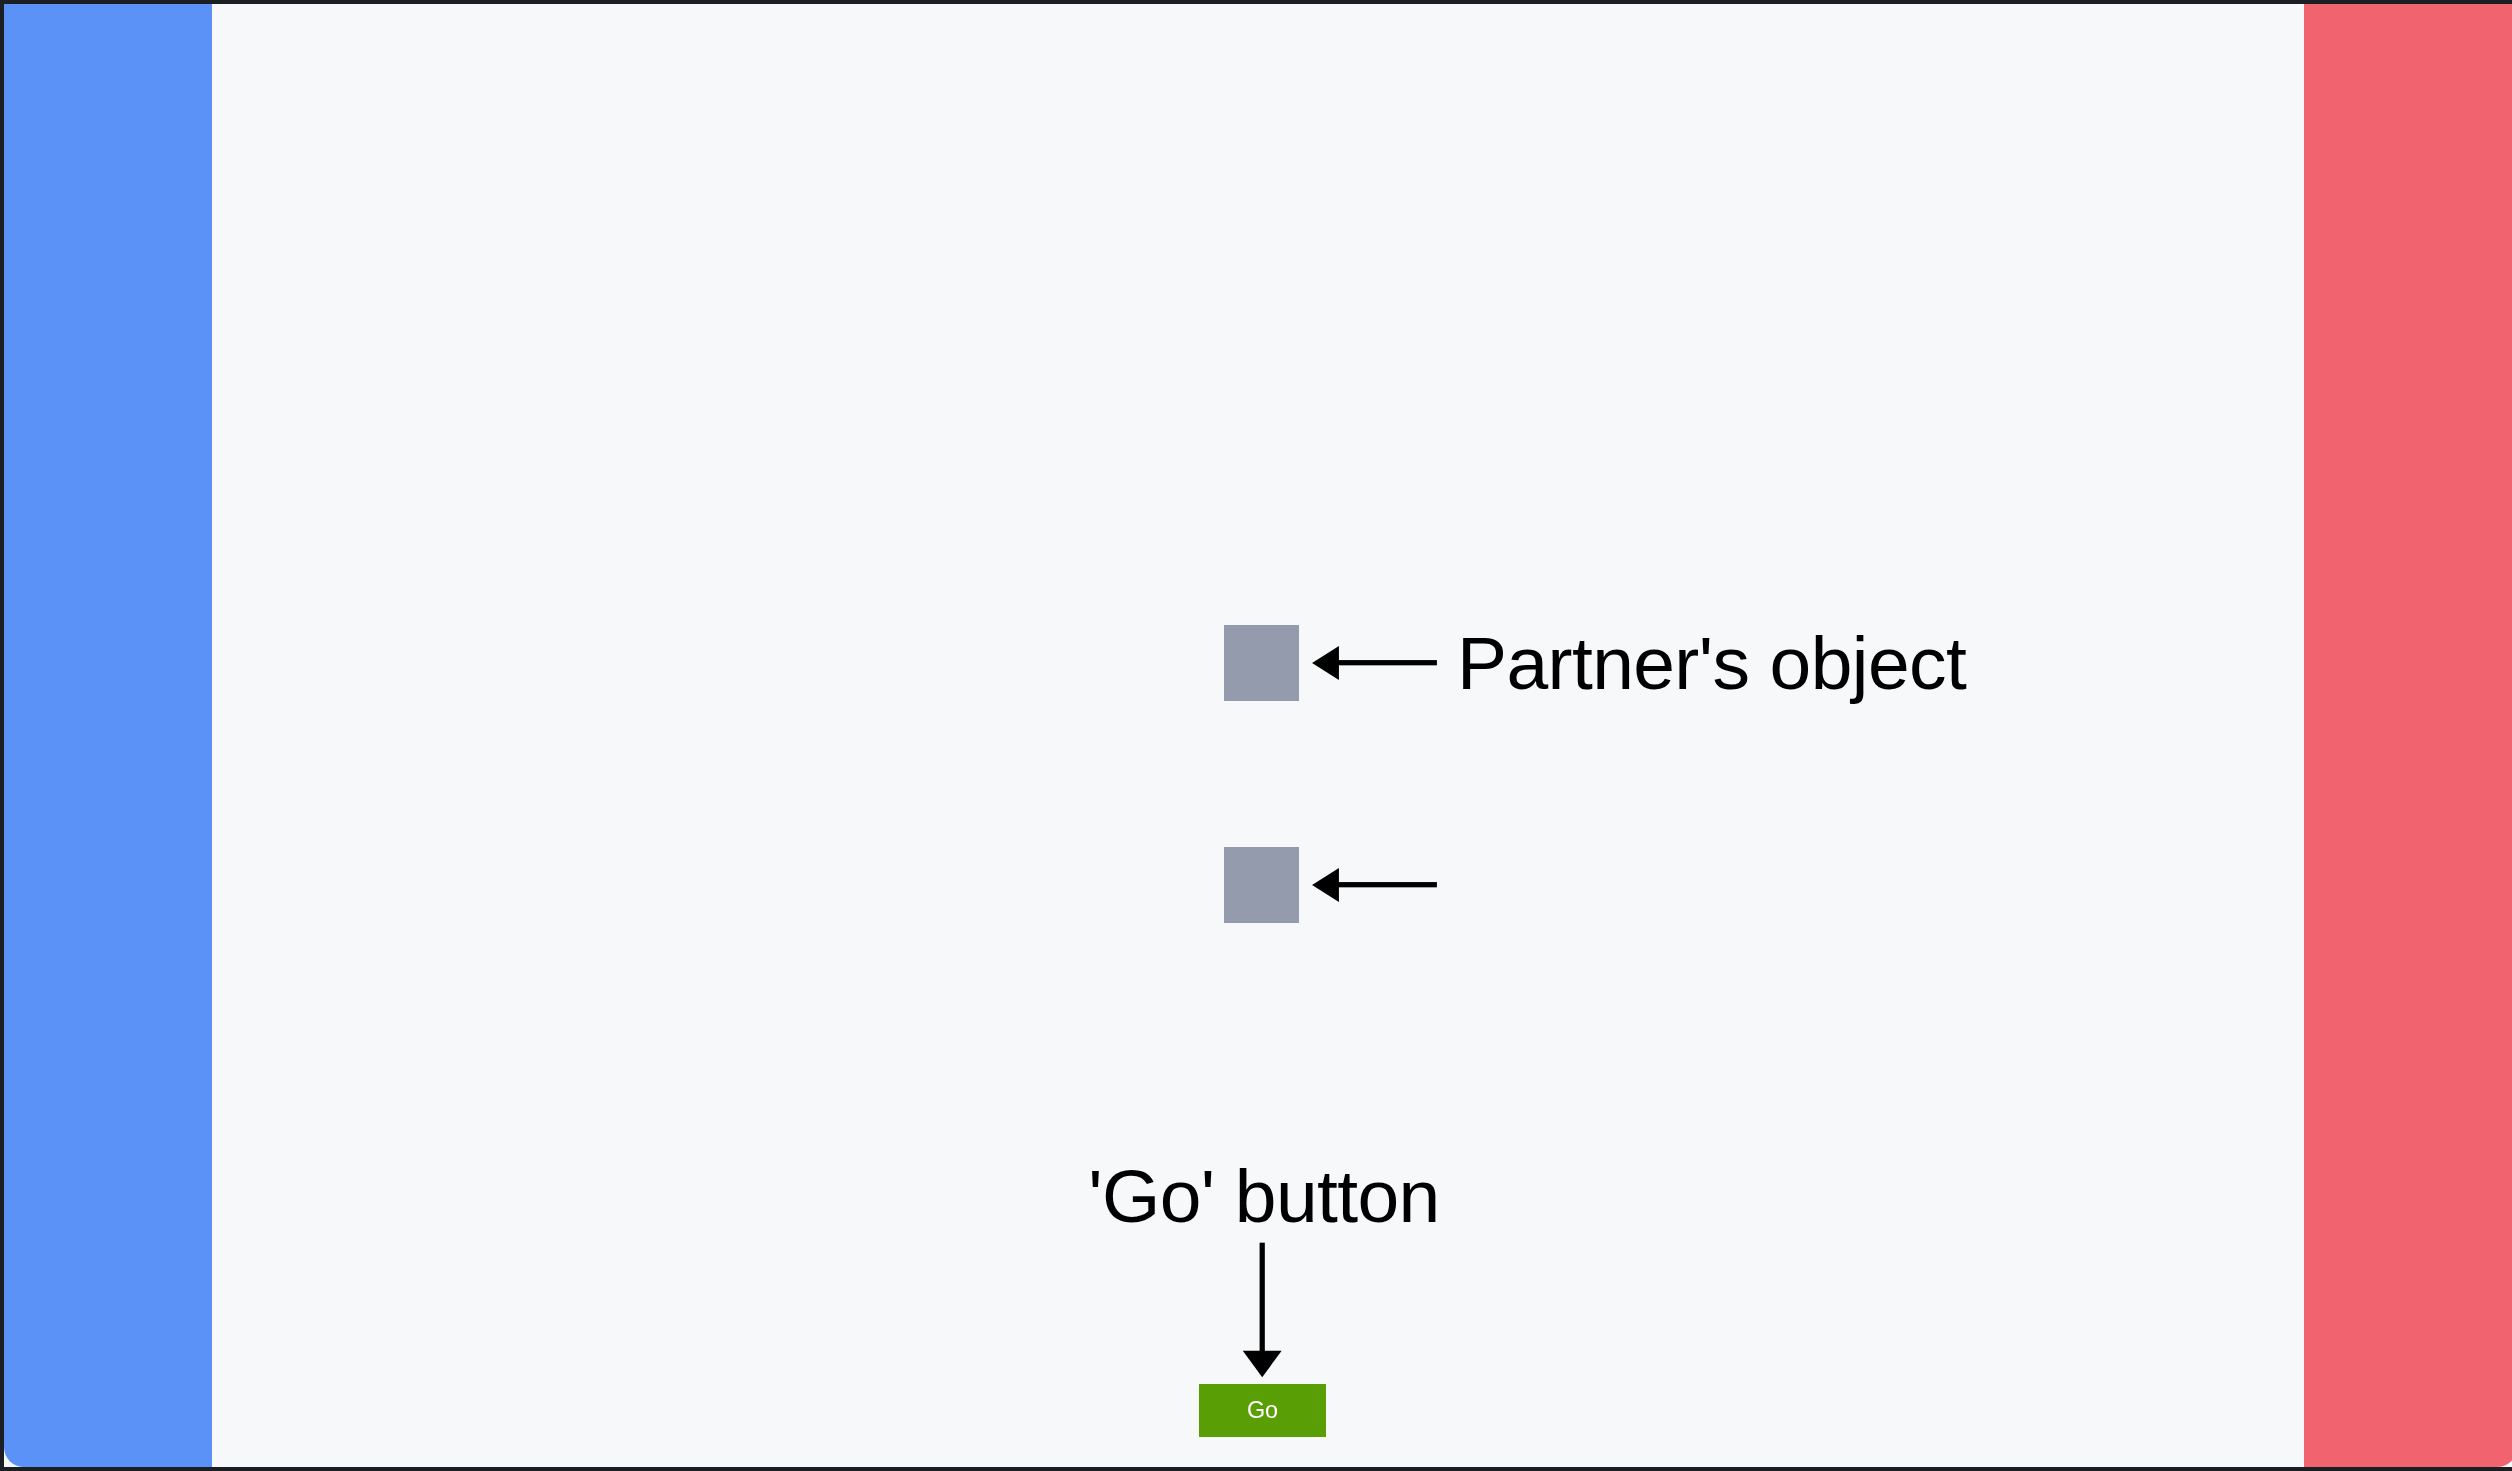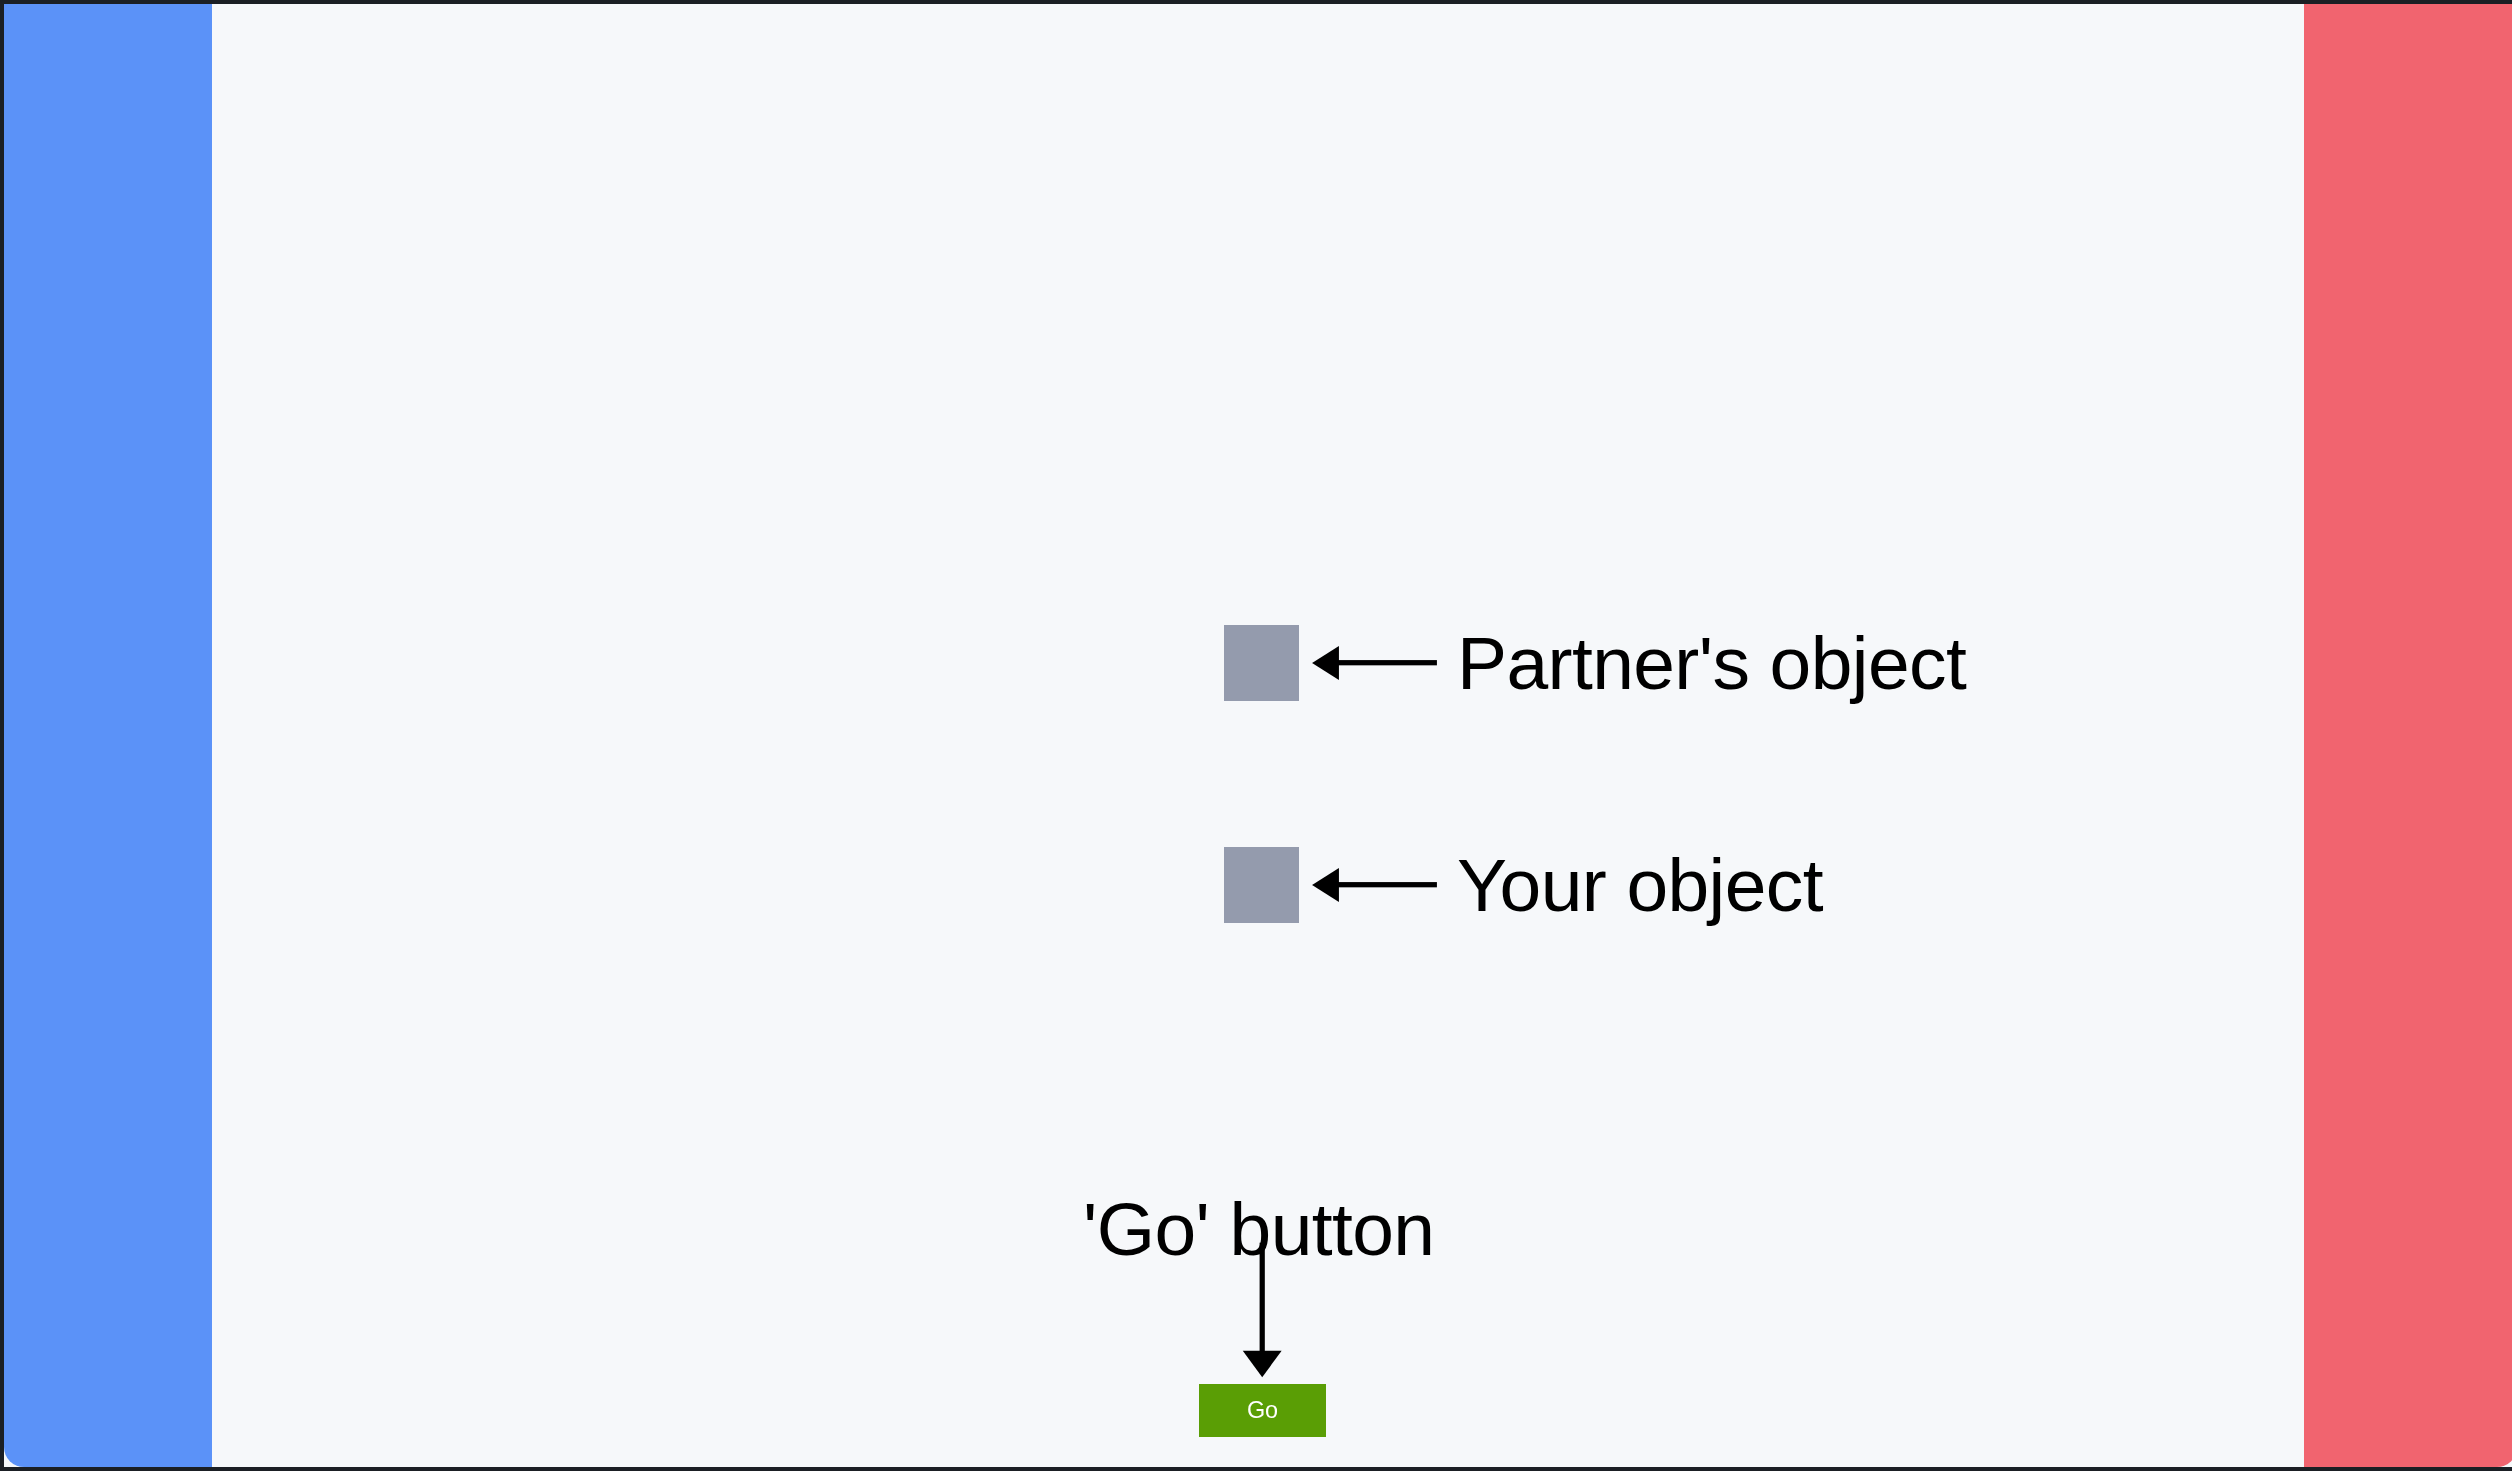--- a/index.html
+++ b/index.html
@@ -69,23 +69,23 @@
     line-height: 1;
     color: #000000;
     white-space: nowrap;
     letter-spacing: -0.6px;
   }
 
   
   #go-annotation {
     position: absolute;
     left: 1079px;
-    top: 1188px;
+    top: 1155px;
     width: 362px;
-    text-align: left;
+    text-align: center;
   }
   #go-annotation .annotation-label {
     margin-left: 0;
     display: block;
   }
 
   #go-down-arrow {
     position: absolute;
     left: 1226px;
     top: 1238px;
@@ -135,21 +135,20 @@
 
   <div class="object-row" id="row-yours">
 
     <div class="object-swatch" id="swatch-yours" style="background: rgb(148, 155, 173);"></div>
 
     <svg class="pointer-arrow-left" viewBox="0 0 214 120">
       <path d="M 0 60 L 46 31 L 46 89 Z" fill="#000000"></path>
       <rect x="42" y="55" width="172" height="9" fill="#000000"></rect>
     </svg>
 
-    <span class="annotation-label">Your object</span>
   </div>
 
   <div id="go-annotation">
     <span class="annotation-label">'Go' button</span>
   </div>
 
   <svg id="go-down-arrow" viewBox="0 0 112 232">
     <rect x="51" y="0" width="9" height="196" fill="#000000"></rect>
     <path d="M 55.5 232 L 22 186 L 89 186 Z" fill="#000000"></path>
   </svg>

